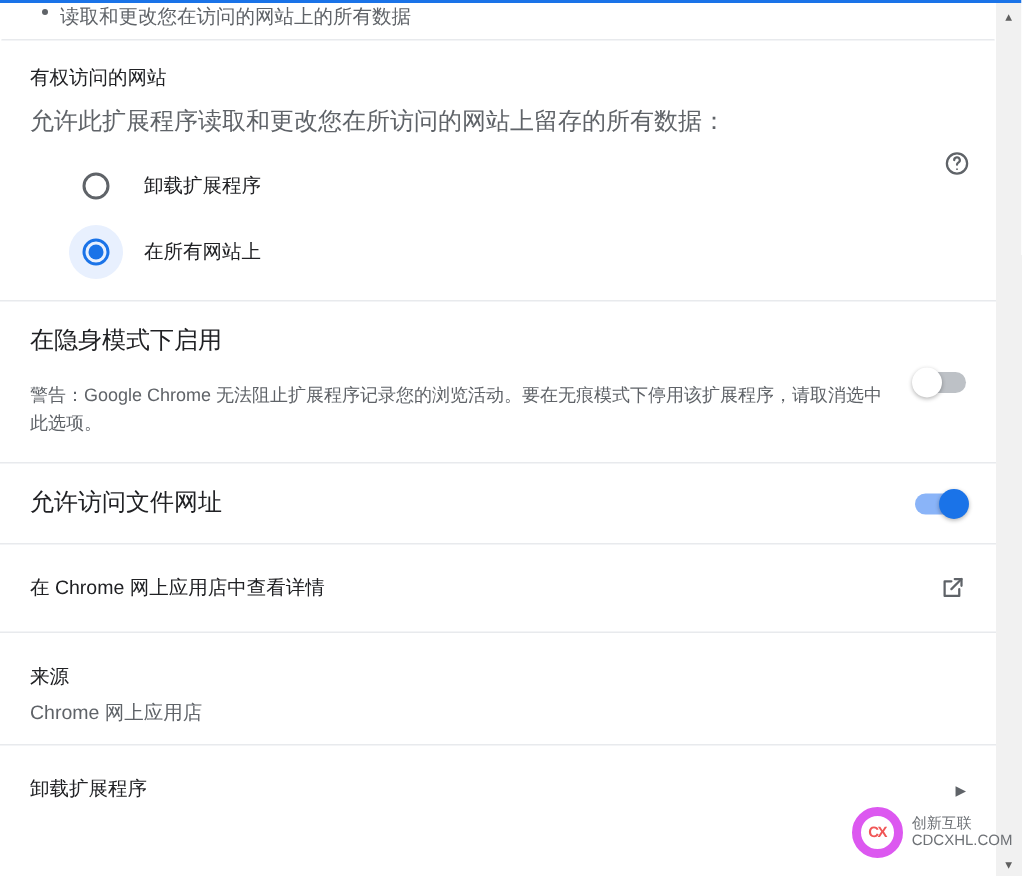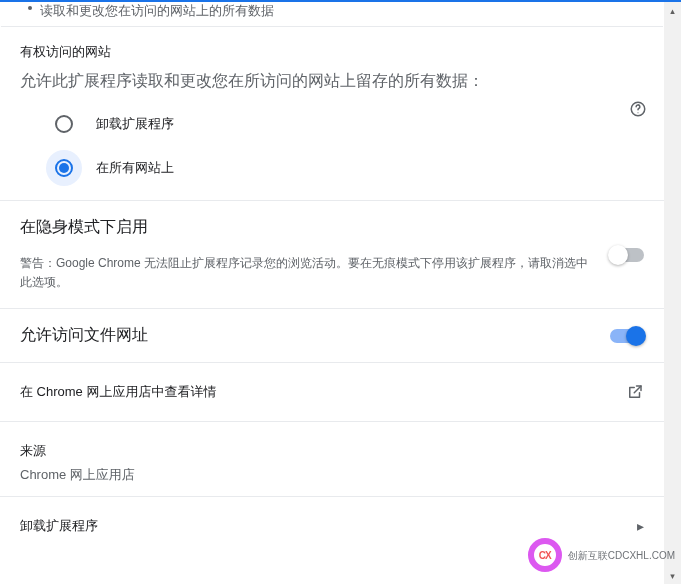--- a/index.html
+++ b/index.html
@@ -36,21 +36,21 @@
   .toggle.on .knob { right: -2px; background: #1a73e8; }
   .link-row { display: flex; align-items: center; justify-content: space-between; padding: 20px 20px; border-bottom: 1px solid #e8eaed; font-size: 13px; }
   .link-row .open-icon { color: #5f6368; }
   .source-block { padding: 20px 20px 12px 20px; border-bottom: 1px solid #e8eaed; }
   .source-label { font-size: 13px; color: #202124; }
   .source-value { font-size: 13px; color: #5f6368; margin-top: 6px; }
   .remove-row { display:flex; align-items:center; justify-content:space-between; padding: 20px 20px; font-size: 13px; }
   .chev { color: #5f6368; font-size: 14px; }
   .watermark { position: absolute; right: 6px; bottom: 12px; display: flex; align-items: center; gap: 6px; opacity: 0.9; }
   .wm-logo { width: 34px; height: 34px; border: 6px solid #d946ef; border-radius: 50%; display:flex; align-items:center; justify-content:center; font-weight: 700; color:#ef4444; font-size:10px; letter-spacing:-1px; }
-  .wm-text { display:flex; flex-direction:row; font-size:10px; color:#5f6368; line-height:1.1; }
+  .wm-text { display:flex; flex-direction:column; font-size:10px; color:#5f6368; line-height:1.1; }
   svg { display:block; }
 </style>
 </head>
 <body>
 
 <div class="frame">
 
   <div class="scroll-track">
     <div class="scroll-arrow top">▴</div>
     <div class="scroll-arrow bottom">▾</div>

